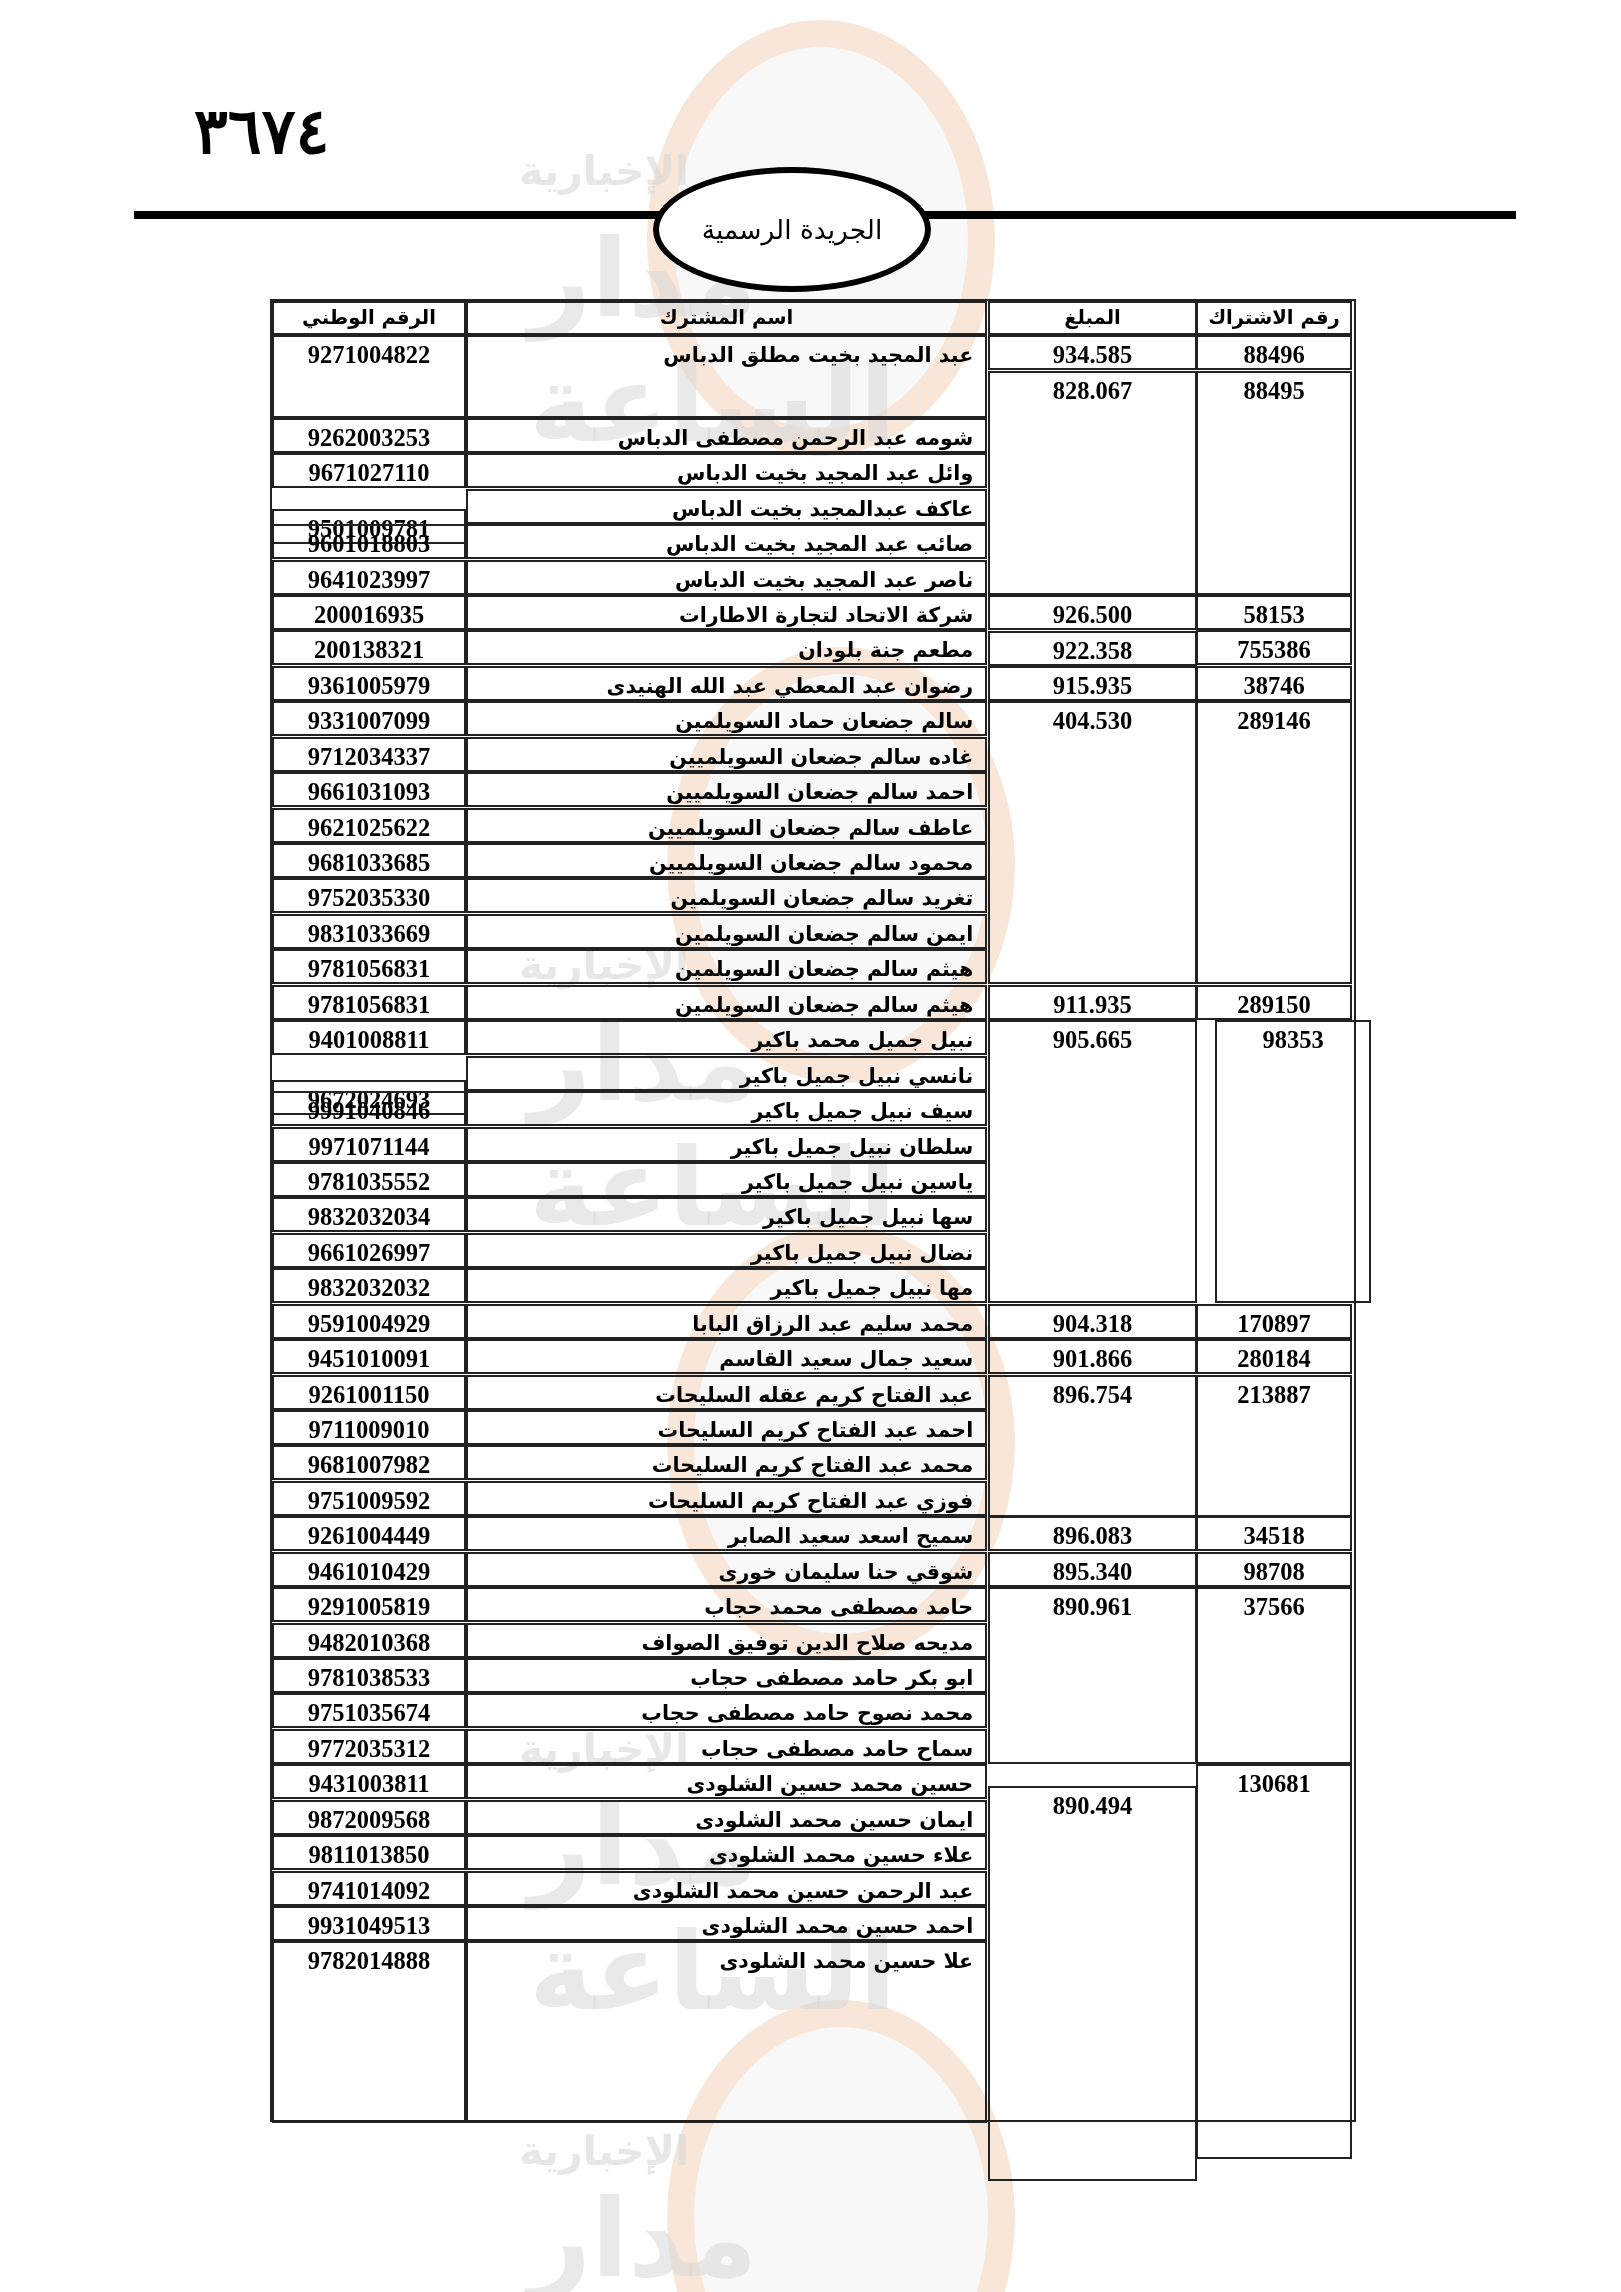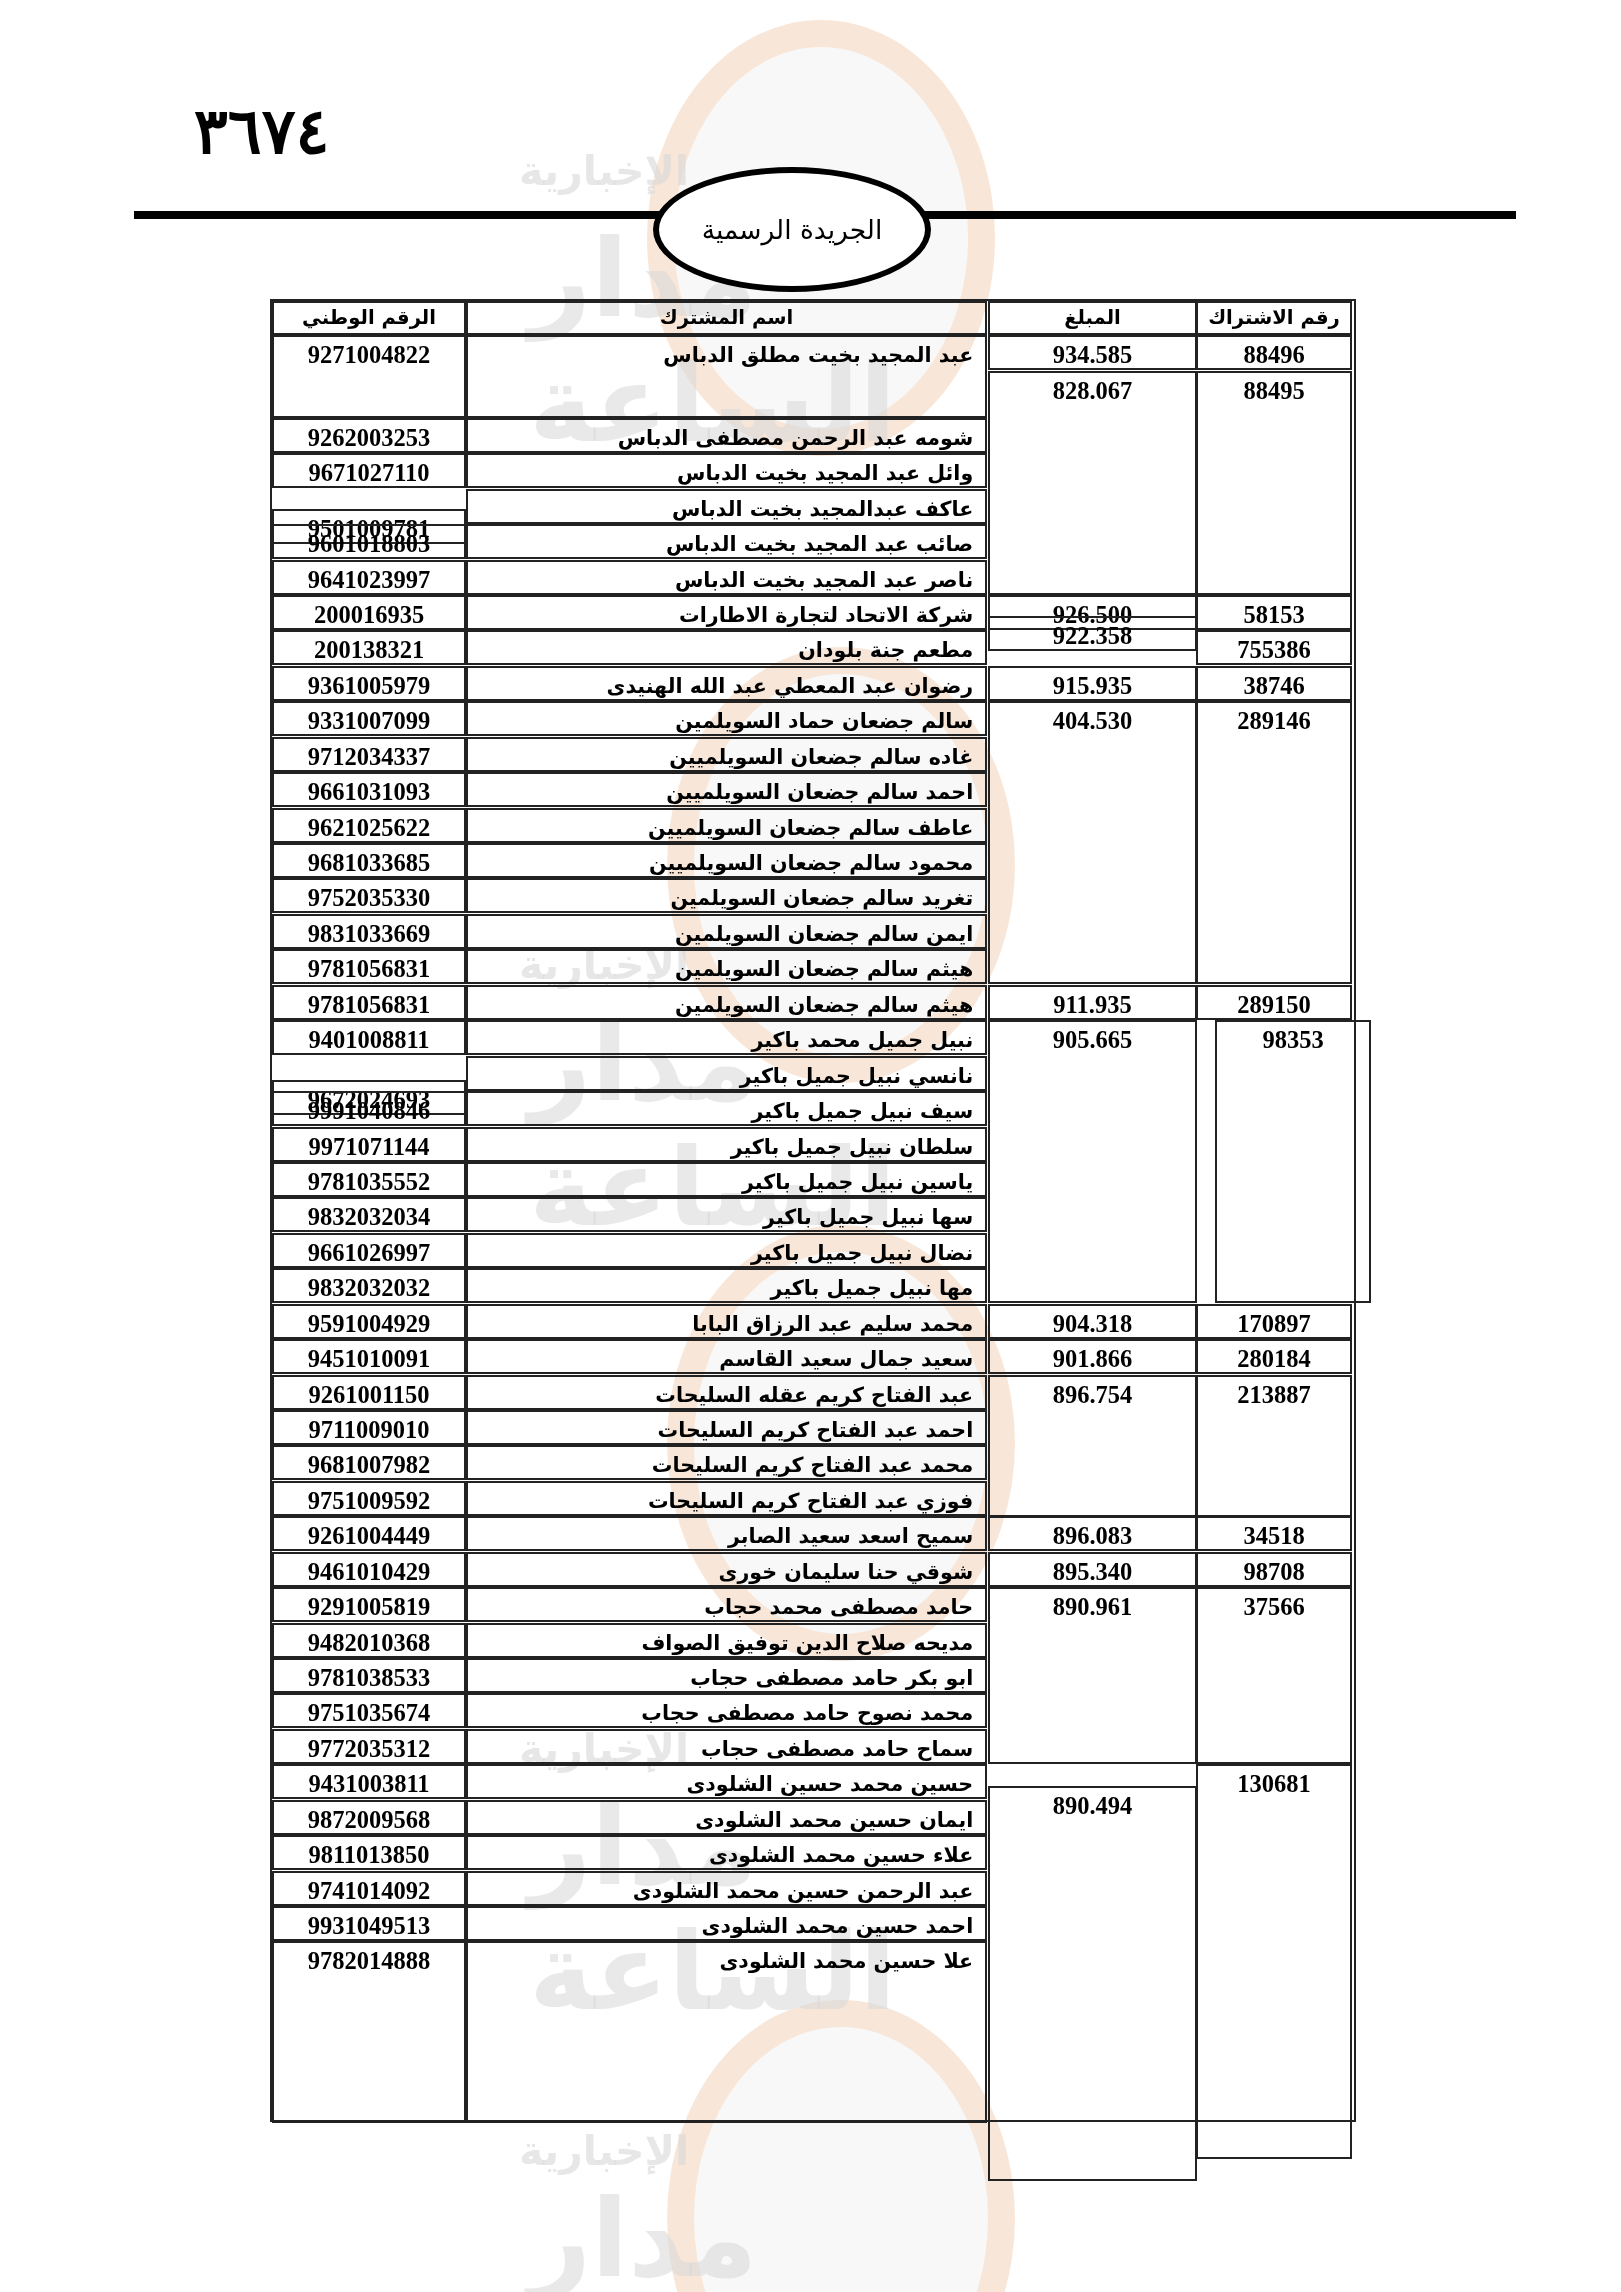--- a/index.html
+++ b/index.html
@@ -343,21 +343,21 @@
       </div>
       <div class="cell" style="left: 924px; top: 70px; width: 156px; height: 224px;">
         <div class="txt">88495</div>
       </div>
       <div class="cell" style="left: 716px; top: 294px; width: 209px; height: 35px;">
         <div class="txt">926.500</div>
       </div>
       <div class="cell" style="left: 924px; top: 294px; width: 156px; height: 35px;">
         <div class="txt">58153</div>
       </div>
-      <div class="cell" style="left: 716px; top: 315px; width: 209px; height: 35px;">
+      <div class="cell" style="left: 716px; top: 330px; width: 209px; height: 35px;">
         <div class="txt">922.358</div>
       </div>
       <div class="cell" style="left: 924px; top: 329px; width: 156px; height: 35px;">
         <div class="txt">755386</div>
       </div>
       <div class="cell" style="left: 716px; top: 365px; width: 209px; height: 35px;">
         <div class="txt">915.935</div>
       </div>
       <div class="cell" style="left: 924px; top: 365px; width: 156px; height: 35px;">
         <div class="txt">38746</div>

